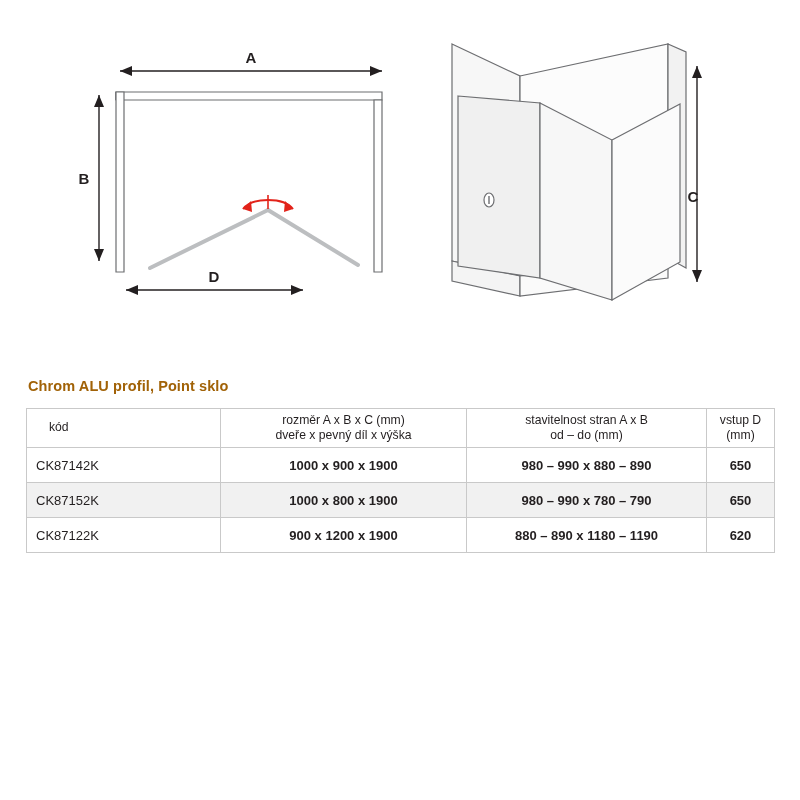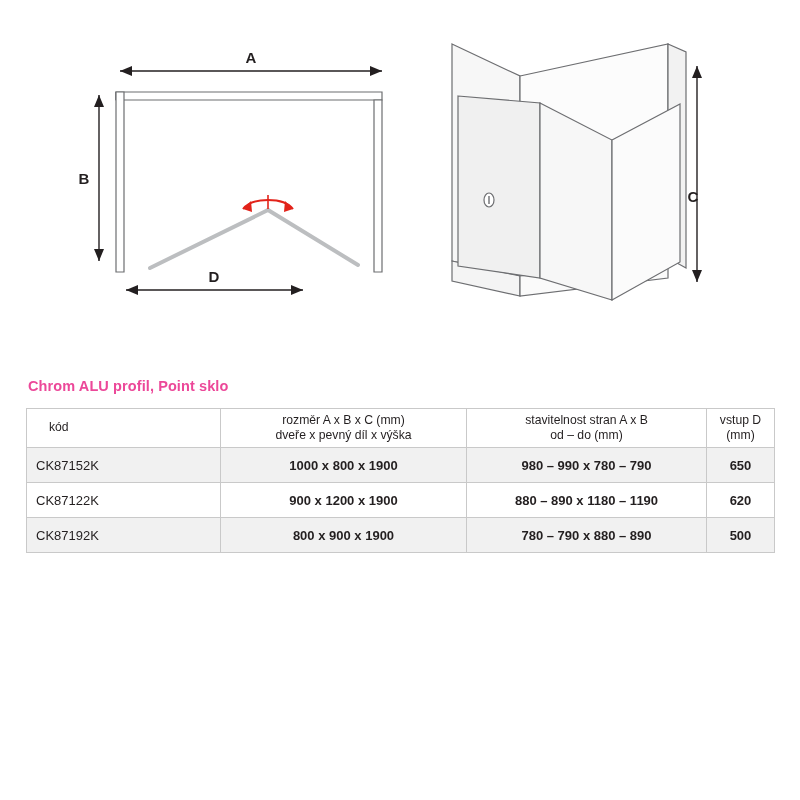--- a/index.html
+++ b/index.html
@@ -37,21 +37,21 @@
   .table-area {
     position: absolute;
     left: 26px;
     top: 378px;
     width: 748px;
   }
   .table-title {
     font-size: 14.5px;
     font-weight: bold;
     letter-spacing: 0.1px;
-    color: #ec4899;
+    color: #a16207;
     margin: 0 0 14px 2px;
   }
   table.spec {
     border-collapse: collapse;
     width: 748px;
     table-layout: fixed;
     font-size: 13px;
     color: #231f20;
   }
   table.spec th,
@@ -206,35 +206,35 @@
             <span class="hdr-line">stavitelnost stran A x B</span>
             <span class="hdr-line">od – do (mm)</span>
           </th>
           <th class="c3">
             <span class="hdr-line">vstup D</span>
             <span class="hdr-line">(mm)</span>
           </th>
         </tr>
       </thead>
       <tbody>
+        <tr>
+          <td class="c0">CK87142K</td>
+          <td class="c1">1000 x 900 x 1900</td>
+          <td class="c2">980 – 990 x 880 – 890</td>
+          <td class="c3">650</td>
+        </tr>
         <tr class="alt">
           <td class="c0">CK87152K</td>
           <td class="c1">1000 x 800 x 1900</td>
           <td class="c2">980 – 990 x 780 – 790</td>
           <td class="c3">650</td>
         </tr>
         <tr>
           <td class="c0">CK87122K</td>
           <td class="c1">900 x 1200 x 1900</td>
           <td class="c2">880 – 890 x 1180 – 1190</td>
           <td class="c3">620</td>
         </tr>
-        <tr class="alt">
-          <td class="c0">CK87192K</td>
-          <td class="c1">800 x 900 x 1900</td>
-          <td class="c2">780 – 790 x 880 – 890</td>
-          <td class="c3">500</td>
-        </tr>
       </tbody>
     </table>
   </div>
 
 </div>
 
 </body></html>

